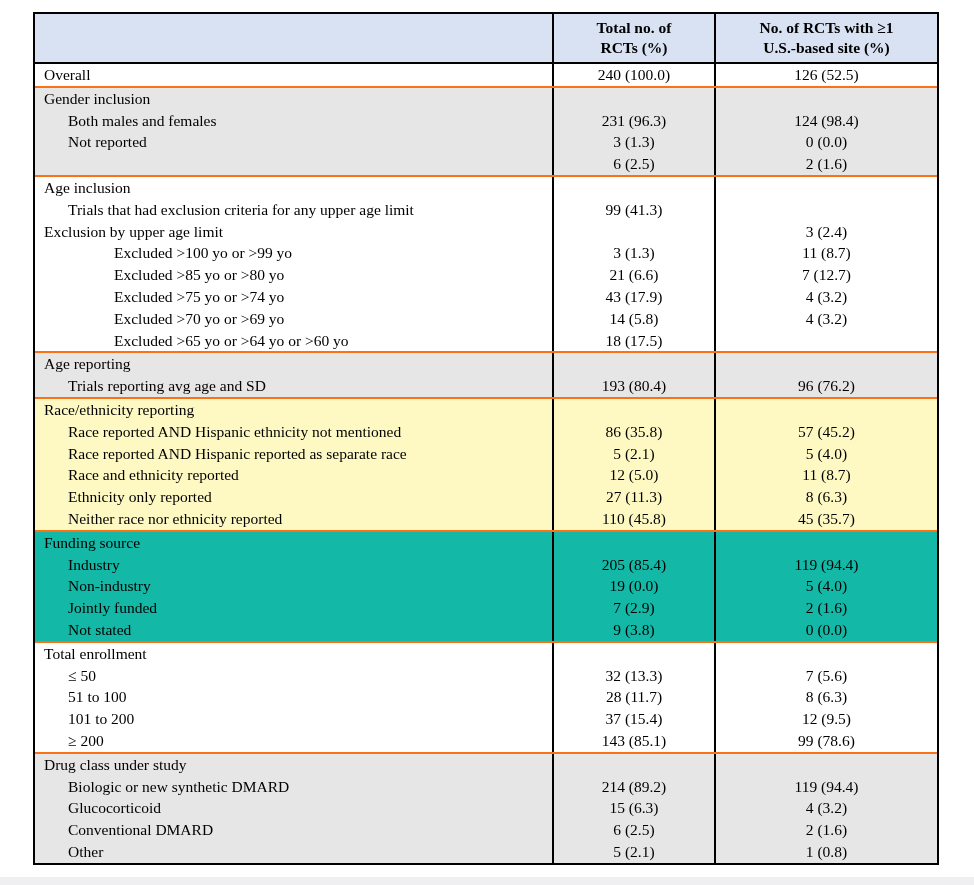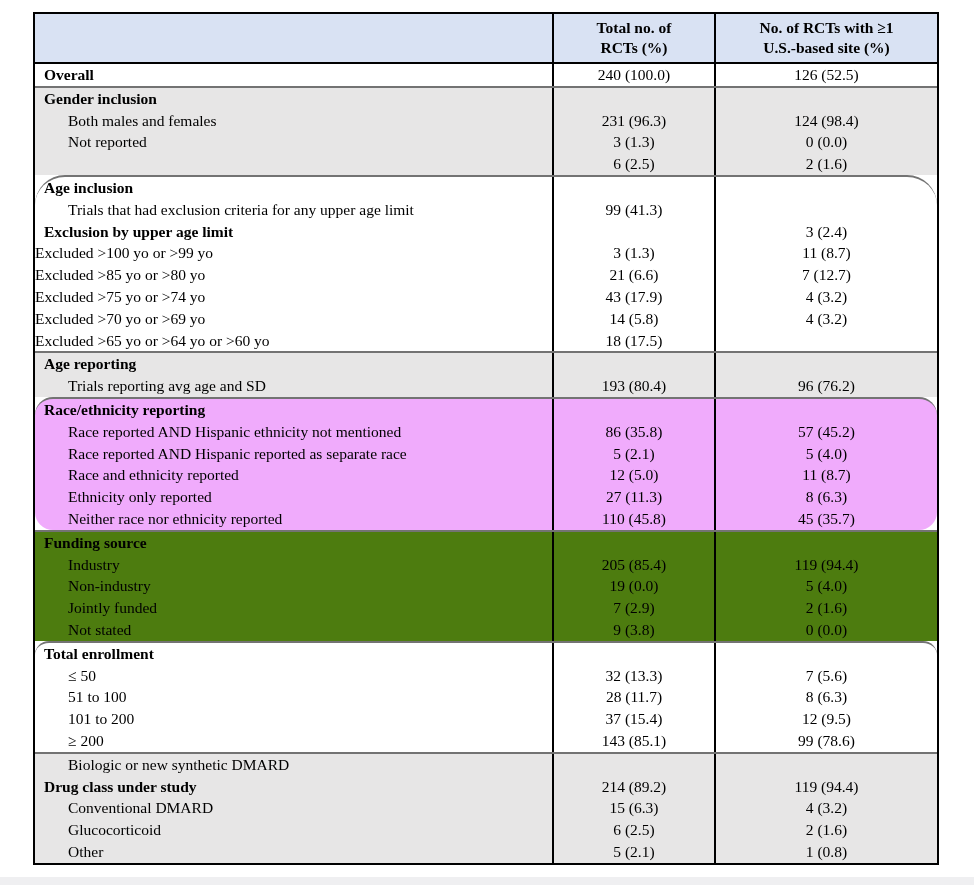--- a/index.html
+++ b/index.html
@@ -26,36 +26,36 @@
     text-align: center;
     white-space: pre-line;
     font-size: 15.5px;
     line-height: 20px;
     padding: 4px 0 4px 0;
     box-sizing: border-box;
   }
   .hc1 { width: 517px; }
   .hc2 { width: 162px; border-left: 2px solid #000000; }
   .hc3 { flex: 1; border-left: 2px solid #000000; }
-  .section { display: flex; border-top: 2px solid #737373; }
+  .section { display: flex; border-top: 2px solid #f97316; }
   .section:first-child { border-top: none; }
   .sc1 { width: 517px; box-sizing: border-box; }
   .sc2 { width: 162px; border-left: 2px solid #000000; box-sizing: border-box; }
   .sc3 { flex: 1; border-left: 2px solid #000000; box-sizing: border-box; }
   .line {
     height: 21.8px;
     line-height: 21.8px;
     font-size: 15.5px;
     white-space: nowrap;
     overflow: hidden;
   }
   .lbl.i0 { padding-left: 9px; }
   .lbl.i1 { padding-left: 33px; }
-  .lbl.i2 { }
-  .b { font-weight: bold; }
+  .lbl.i2 { padding-left: 79px; }
+  .b { font-weight: normal; }
   .val { text-align: center; }
   .bottom-strip {
     position: absolute;
     left: 0;
     bottom: 0;
     width: 974px;
     height: 8px;
   }
 </style>
 </head>
@@ -94,21 +94,21 @@
             <div class="line val">3 (1.3)</div>
             <div class="line val">6 (2.5)</div>
           </div>
           <div class="sc3">
             <div class="line val"></div>
             <div class="line val">124 (98.4)</div>
             <div class="line val">0 (0.0)</div>
             <div class="line val">2 (1.6)</div>
           </div>
         </div>
-        <div class="section" style="background: rgb(255, 255, 255); border-radius: 30px;">
+        <div class="section" style="background: rgb(255, 255, 255);">
           <div class="sc1">
             <div class="line lbl i0 b">Age inclusion</div>
             <div class="line lbl i1">Trials that had exclusion criteria for any upper age limit</div>
             <div class="line lbl i0 b">Exclusion by upper age limit</div>
             <div class="line lbl i2">Excluded &gt;100 yo or &gt;99 yo</div>
             <div class="line lbl i2">Excluded &gt;85 yo or &gt;80 yo</div>
             <div class="line lbl i2">Excluded &gt;75 yo or &gt;74 yo</div>
             <div class="line lbl i2">Excluded &gt;70 yo or &gt;69 yo</div>
             <div class="line lbl i2">Excluded &gt;65 yo or &gt;64 yo or &gt;60 yo</div>
           </div>
@@ -139,21 +139,21 @@
           </div>
           <div class="sc2">
             <div class="line val"></div>
             <div class="line val">193 (80.4)</div>
           </div>
           <div class="sc3">
             <div class="line val"></div>
             <div class="line val">96 (76.2)</div>
           </div>
         </div>
-        <div class="section" style="background: #f0abfc; border-radius: 18px;">
+        <div class="section" style="background: #fef9c3;">
           <div class="sc1">
             <div class="line lbl i0 b">Race/ethnicity reporting</div>
             <div class="line lbl i1">Race reported AND Hispanic ethnicity not mentioned</div>
             <div class="line lbl i1">Race reported AND Hispanic reported as separate race</div>
             <div class="line lbl i1">Race and ethnicity reported</div>
             <div class="line lbl i1">Ethnicity only reported</div>
             <div class="line lbl i1">Neither race nor ethnicity reported</div>
           </div>
           <div class="sc2">
             <div class="line val"></div>
@@ -165,21 +165,21 @@
           </div>
           <div class="sc3">
             <div class="line val"></div>
             <div class="line val">57 (45.2)</div>
             <div class="line val">5 (4.0)</div>
             <div class="line val">11 (8.7)</div>
             <div class="line val">8 (6.3)</div>
             <div class="line val">45 (35.7)</div>
           </div>
         </div>
-        <div class="section" style="background: #4d7c0f;">
+        <div class="section" style="background: #14b8a6;">
           <div class="sc1">
             <div class="line lbl i0 b">Funding source</div>
             <div class="line lbl i1">Industry</div>
             <div class="line lbl i1">Non-industry</div>
             <div class="line lbl i1">Jointly funded</div>
             <div class="line lbl i1">Not stated</div>
           </div>
           <div class="sc2">
             <div class="line val"></div>
             <div class="line val">205 (85.4)</div>
@@ -188,21 +188,21 @@
             <div class="line val">9 (3.8)</div>
           </div>
           <div class="sc3">
             <div class="line val"></div>
             <div class="line val">119 (94.4)</div>
             <div class="line val">5 (4.0)</div>
             <div class="line val">2 (1.6)</div>
             <div class="line val">0 (0.0)</div>
           </div>
         </div>
-        <div class="section" style="background: rgb(255, 255, 255); border-radius: 14px;">
+        <div class="section" style="background: rgb(255, 255, 255);">
           <div class="sc1">
             <div class="line lbl i0 b">Total enrollment</div>
             <div class="line lbl i1">≤ 50</div>
             <div class="line lbl i1">51 to 100</div>
             <div class="line lbl i1">101 to 200</div>
             <div class="line lbl i1">≥ 200</div>
           </div>
           <div class="sc2">
             <div class="line val"></div>
             <div class="line val">32 (13.3)</div>
@@ -213,24 +213,24 @@
           <div class="sc3">
             <div class="line val"></div>
             <div class="line val">7 (5.6)</div>
             <div class="line val">8 (6.3)</div>
             <div class="line val">12 (9.5)</div>
             <div class="line val">99 (78.6)</div>
           </div>
         </div>
         <div class="section" style="background: rgb(231, 230, 230);">
           <div class="sc1">
+            <div class="line lbl i0 b">Drug class under study</div>
             <div class="line lbl i1">Biologic or new synthetic DMARD</div>
-            <div class="line lbl i0 b">Drug class under study</div>
+            <div class="line lbl i1">Glucocorticoid</div>
             <div class="line lbl i1">Conventional DMARD</div>
-            <div class="line lbl i1">Glucocorticoid</div>
             <div class="line lbl i1">Other</div>
           </div>
           <div class="sc2">
             <div class="line val"></div>
             <div class="line val">214 (89.2)</div>
             <div class="line val">15 (6.3)</div>
             <div class="line val">6 (2.5)</div>
             <div class="line val">5 (2.1)</div>
           </div>
           <div class="sc3">

